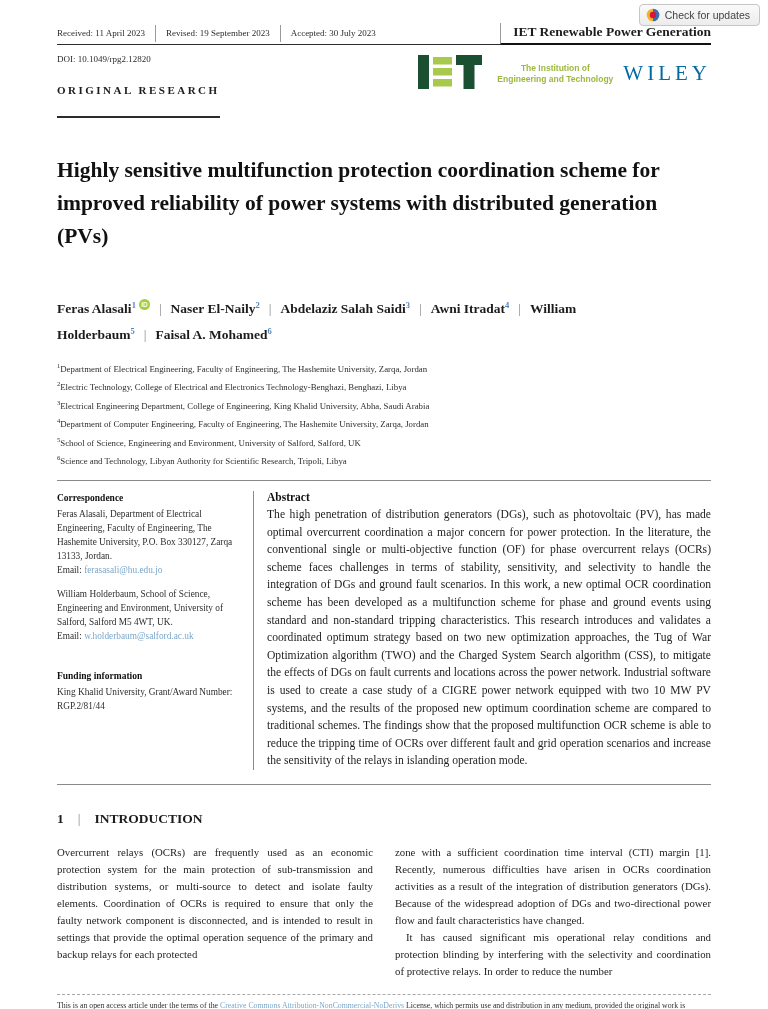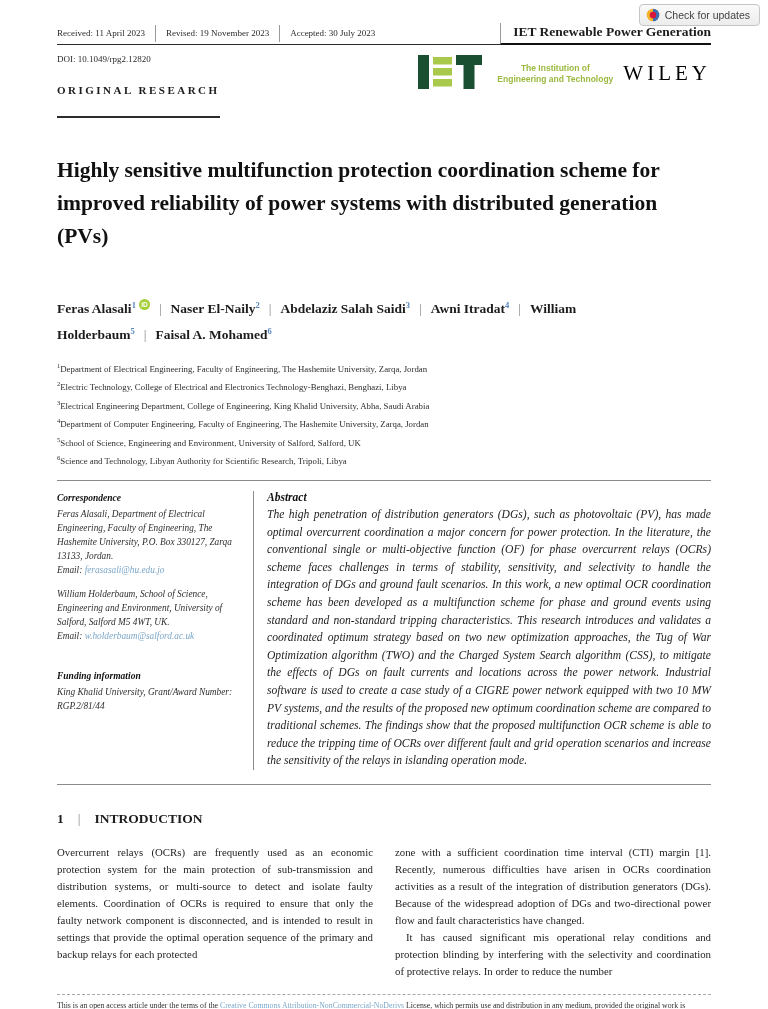--- a/index.html
+++ b/index.html
@@ -51,21 +51,21 @@
   }
   .logos { display:flex; align-items:flex-start; gap:10px; padding-top:3px; }
   .iet-lockup { display:flex; align-items:flex-start; gap:5px;text-align:center; }
   .iet-inst {
     font-family:"Liberation Sans", sans-serif;
     font-size:8.5px; line-height:10.5px; color:#9cb93f; font-weight:bold;
     padding-top:8px;
   }
   .wiley {
     font-family:"Liberation Serif", serif;
-    font-size:21px; letter-spacing:4px; color:#000000; padding-top:6px; font-weight:normal;
+    font-size:21px; letter-spacing:4px; color:#0369a1; padding-top:6px; font-weight:normal;
   }
 
   
   .title {
     margin-top:36px; font-size:21.5px; font-weight:bold;
     line-height:33px; max-width:655px; color:#111;
   }
   .authors { margin-top:40px; font-size:13.5px; font-weight:bold; line-height:23px; max-width:660px; }
   .author sup { font-size:8.5px; font-weight:bold; color:#5585bd; }
   .author-sep { color:#8a8a8a; font-weight:normal; padding:0 9px; }
@@ -77,21 +77,21 @@
     vertical-align:super; margin-left:3px;
   }
   .orcid::before { content:"iD"; }
   .affiliations { margin-top:16px; font-size:8.8px; color:#2e2e2e; }
   .affil { margin-bottom:6.5px; }
   .affil sup { font-size:6.5px; }
 
   
   .front-block {
     margin-top:14px; border-top:1px solid #8a8a8a; border-bottom:1px solid #8a8a8a;
-    display:flex; padding:10px 0 14px 0;font-style:italic;
+    display:flex; padding:10px 0 14px 0;
   }
   .corr-col { width:196px; flex:none; font-size:9.3px; line-height:14px; color:#2e2e2e; padding-right:12px; }
   .corr-col h4 { font-size:9.5px; margin-bottom:2px; color:#111; }
   .corr-col p { margin-bottom:10px; }
   .corr-col .funding-head { margin-top:26px; }
   .link { color:#7ba7c9; text-decoration:none; cursor:pointer; }
   .abs-col { flex:1; border-left:1px solid #8a8a8a; padding-left:13px; }
   .abs-col h3 { font-size:11.5px; margin-bottom:3px; color:#111; }
   .abs-text { font-size:11.6px; line-height:17.6px; text-align:justify; color:#1e1e1e; }
 
@@ -119,21 +119,21 @@
       <circle cx="10" cy="10" r="4.6" fill="#d6173a"></circle>
     </svg>
     <span>Check for updates</span>
   </div>
 
   <div class="content">
 
     <div class="head-row">
       <div class="dates">
         <span class="date-cell">Received: 11 April 2023</span>
-        <span class="date-cell">Revised: 19 November 2023</span>
+        <span class="date-cell">Revised: 19 September 2023</span>
         <span class="date-cell">Accepted: 30 July 2023</span>
       </div>
       <div class="journal-cell">IET Renewable Power Generation</div>
     </div>
 
     <div class="doi-logo-row">
       <div class="doi-col">
         <div class="doi">DOI: 10.1049/rpg2.12820</div>
         <div class="orig-research">ORIGINAL RESEARCH</div>
       </div>

